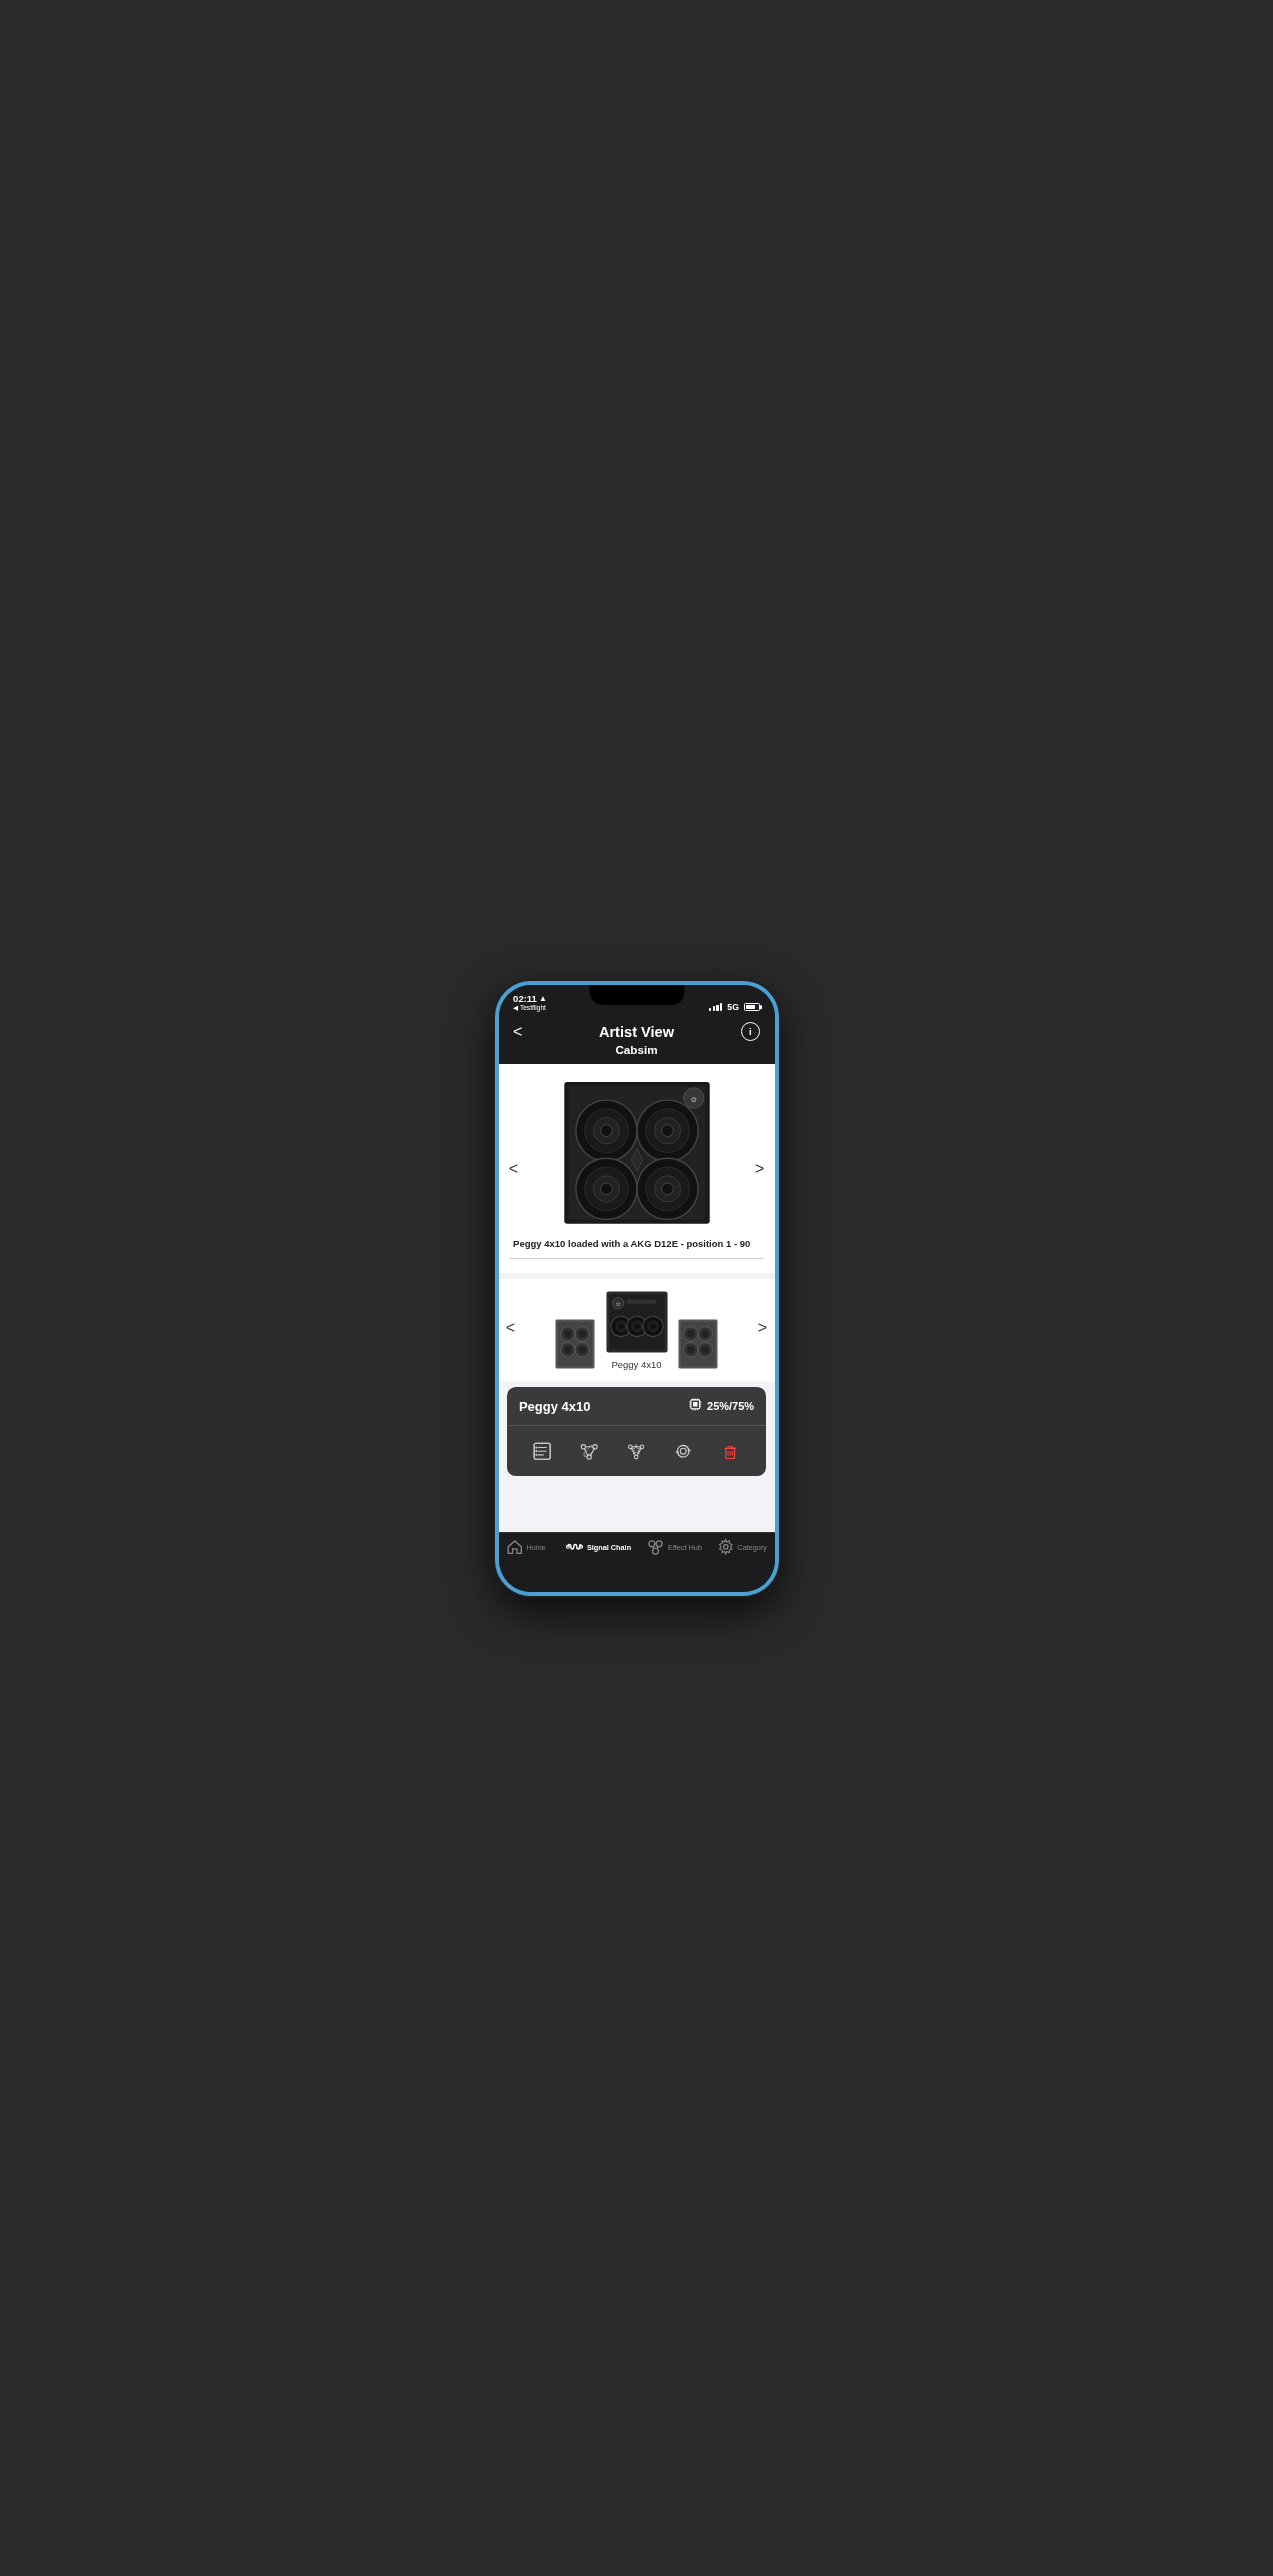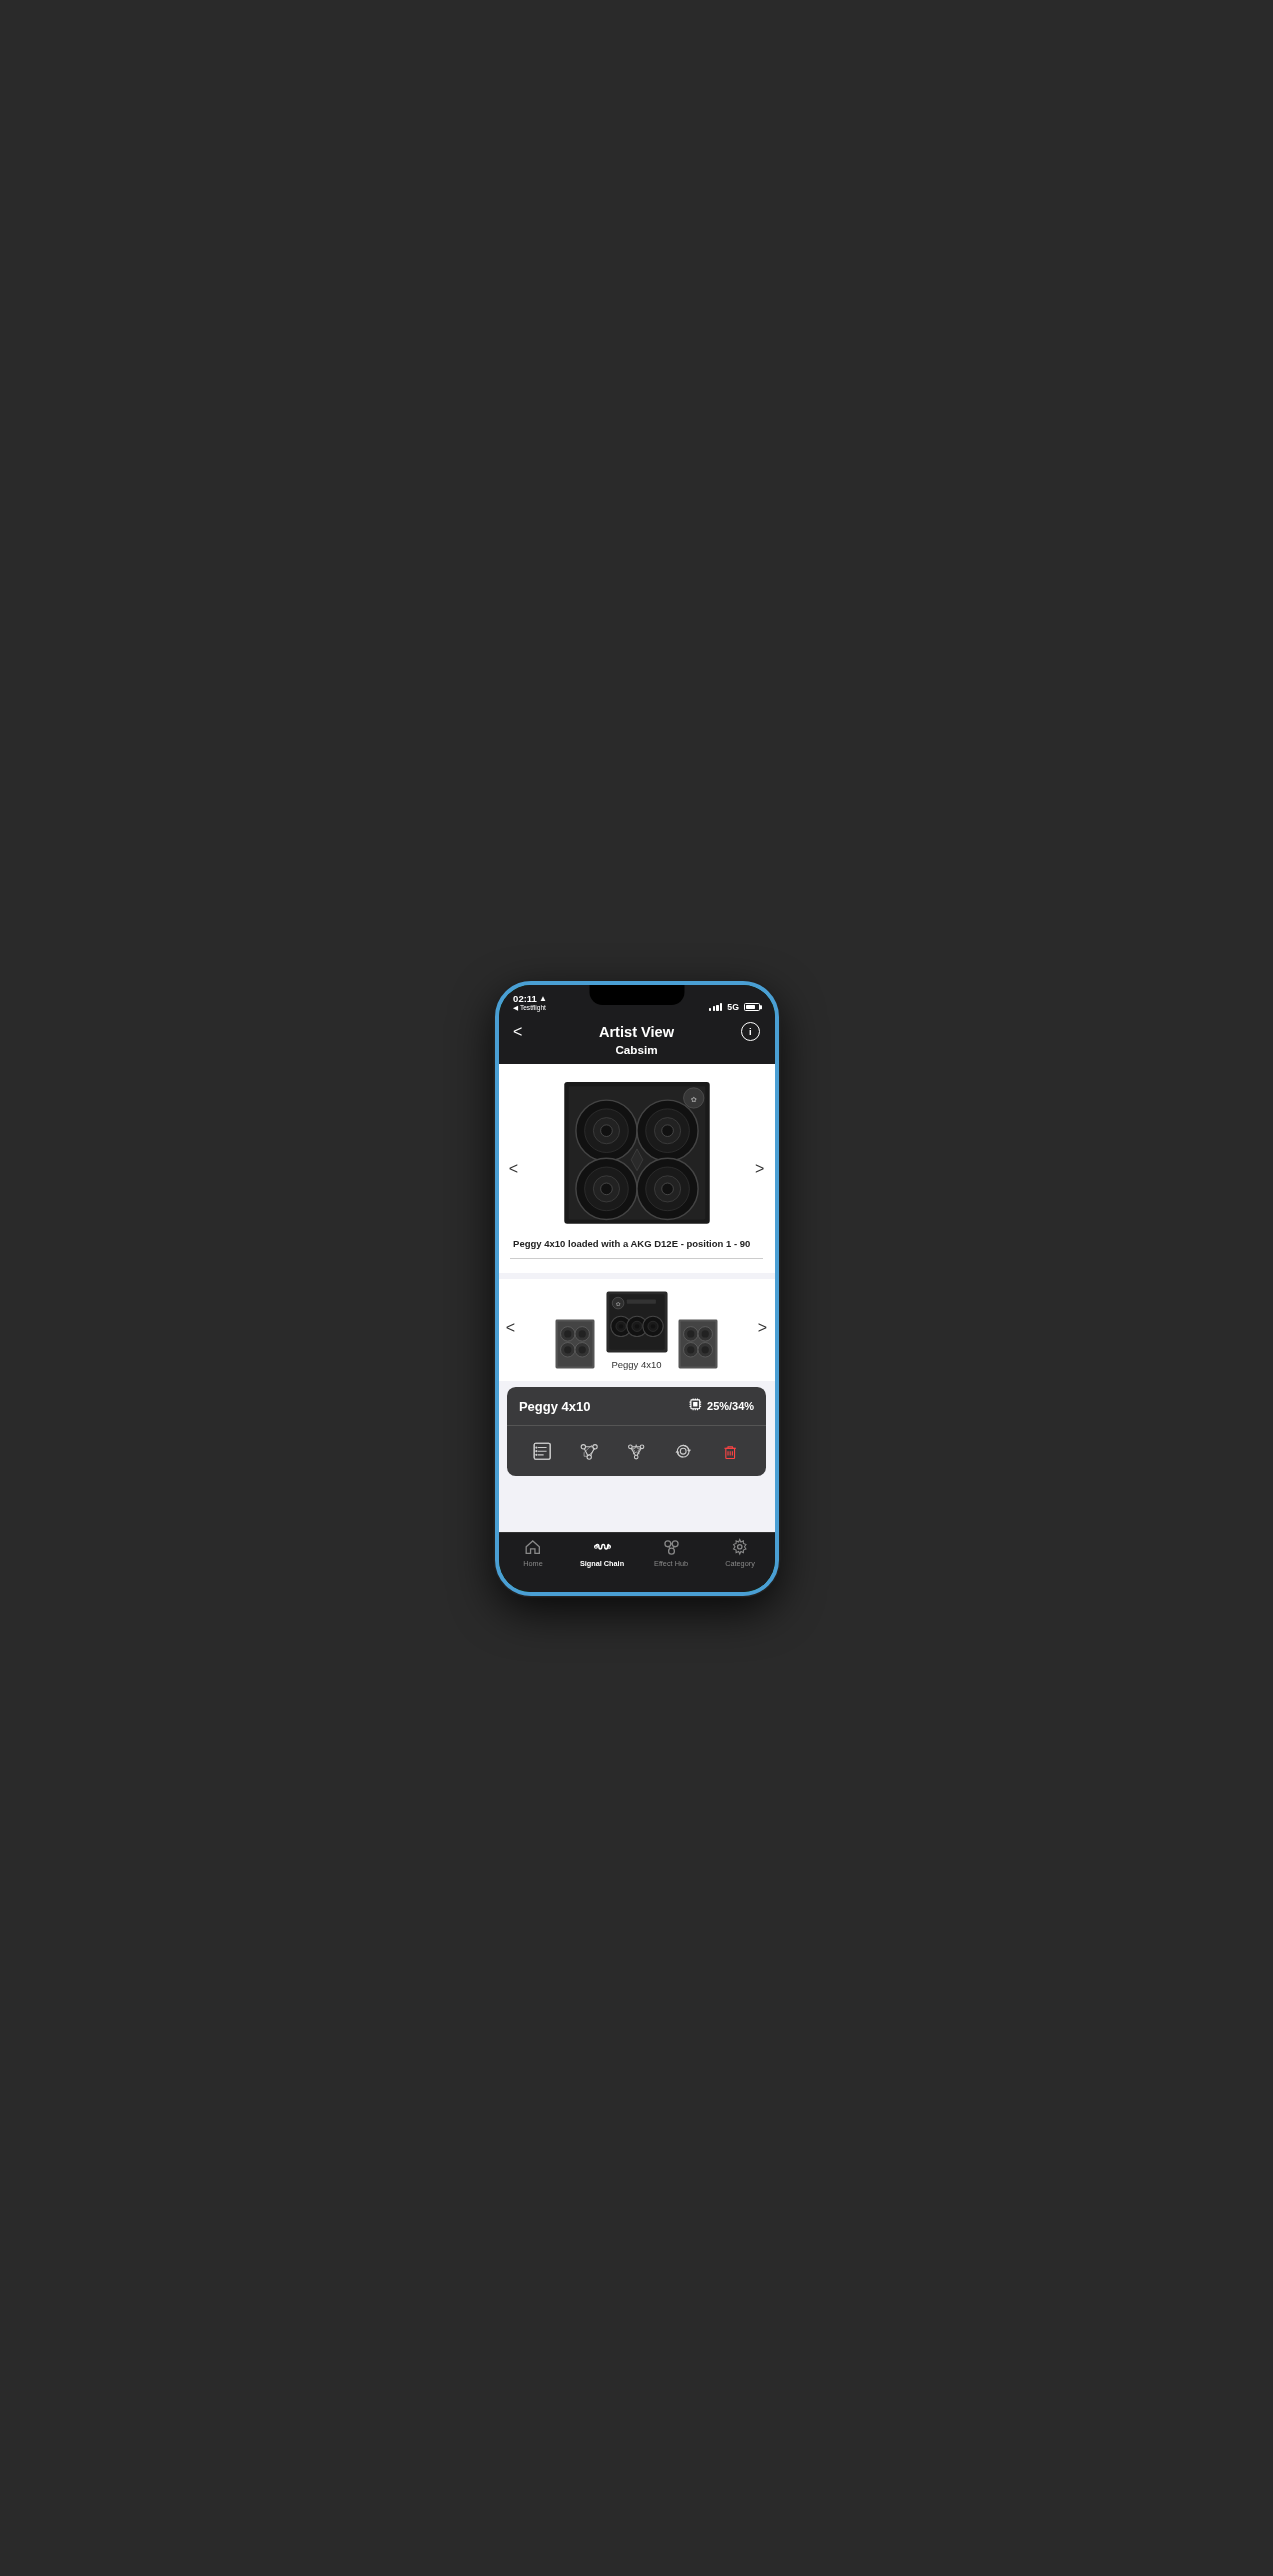--- a/index.html
+++ b/index.html
@@ -343,21 +343,21 @@
       background: #1c1c1e;
       display: flex;
       align-items: flex-start;
       justify-content: space-around;
       padding-top: 5.8px;
       flex-shrink: 0;
       border-top: 0.7px solid #333;
     }
     .nav-item {
       display: flex;
-      flex-direction: column;
+      flex-direction: row;
       align-items: center;
       gap: 2.9px;
       cursor: pointer;
       min-width: 44px;
     }
     .nav-icon {
       font-size: 16px;
       color: #888;
     }
     .nav-label {
@@ -545,21 +545,21 @@
                 <line x1="10" y1="16" x2="10" y2="18" stroke="white" stroke-width="1.5"></line>
                 <line x1="13" y1="16" x2="13" y2="18" stroke="white" stroke-width="1.5"></line>
                 <line x1="2" y1="7" x2="4" y2="7" stroke="white" stroke-width="1.5"></line>
                 <line x1="2" y1="10" x2="4" y2="10" stroke="white" stroke-width="1.5"></line>
                 <line x1="2" y1="13" x2="4" y2="13" stroke="white" stroke-width="1.5"></line>
                 <line x1="16" y1="7" x2="18" y2="7" stroke="white" stroke-width="1.5"></line>
                 <line x1="16" y1="10" x2="18" y2="10" stroke="white" stroke-width="1.5"></line>
                 <line x1="16" y1="13" x2="18" y2="13" stroke="white" stroke-width="1.5"></line>
               </svg>
             </span>
-            <span>25%/34%</span>
+            <span>25%/75%</span>
           </div>
         </div>
         <div class="bottom-panel-actions">
 
           <div class="action-btn">
             <svg width="20.4" height="20.4" viewBox="0 0 28 28" fill="none">
               <rect x="3" y="3" width="22" height="22" rx="2" stroke="#ccc" stroke-width="1.5" fill="none"></rect>
               <line x1="8" y1="9" x2="20" y2="9" stroke="#ccc" stroke-width="1.5"></line>
               <line x1="8" y1="14" x2="20" y2="14" stroke="#ccc" stroke-width="1.5"></line>
               <line x1="8" y1="19" x2="16" y2="19" stroke="#ccc" stroke-width="1.5"></line>

